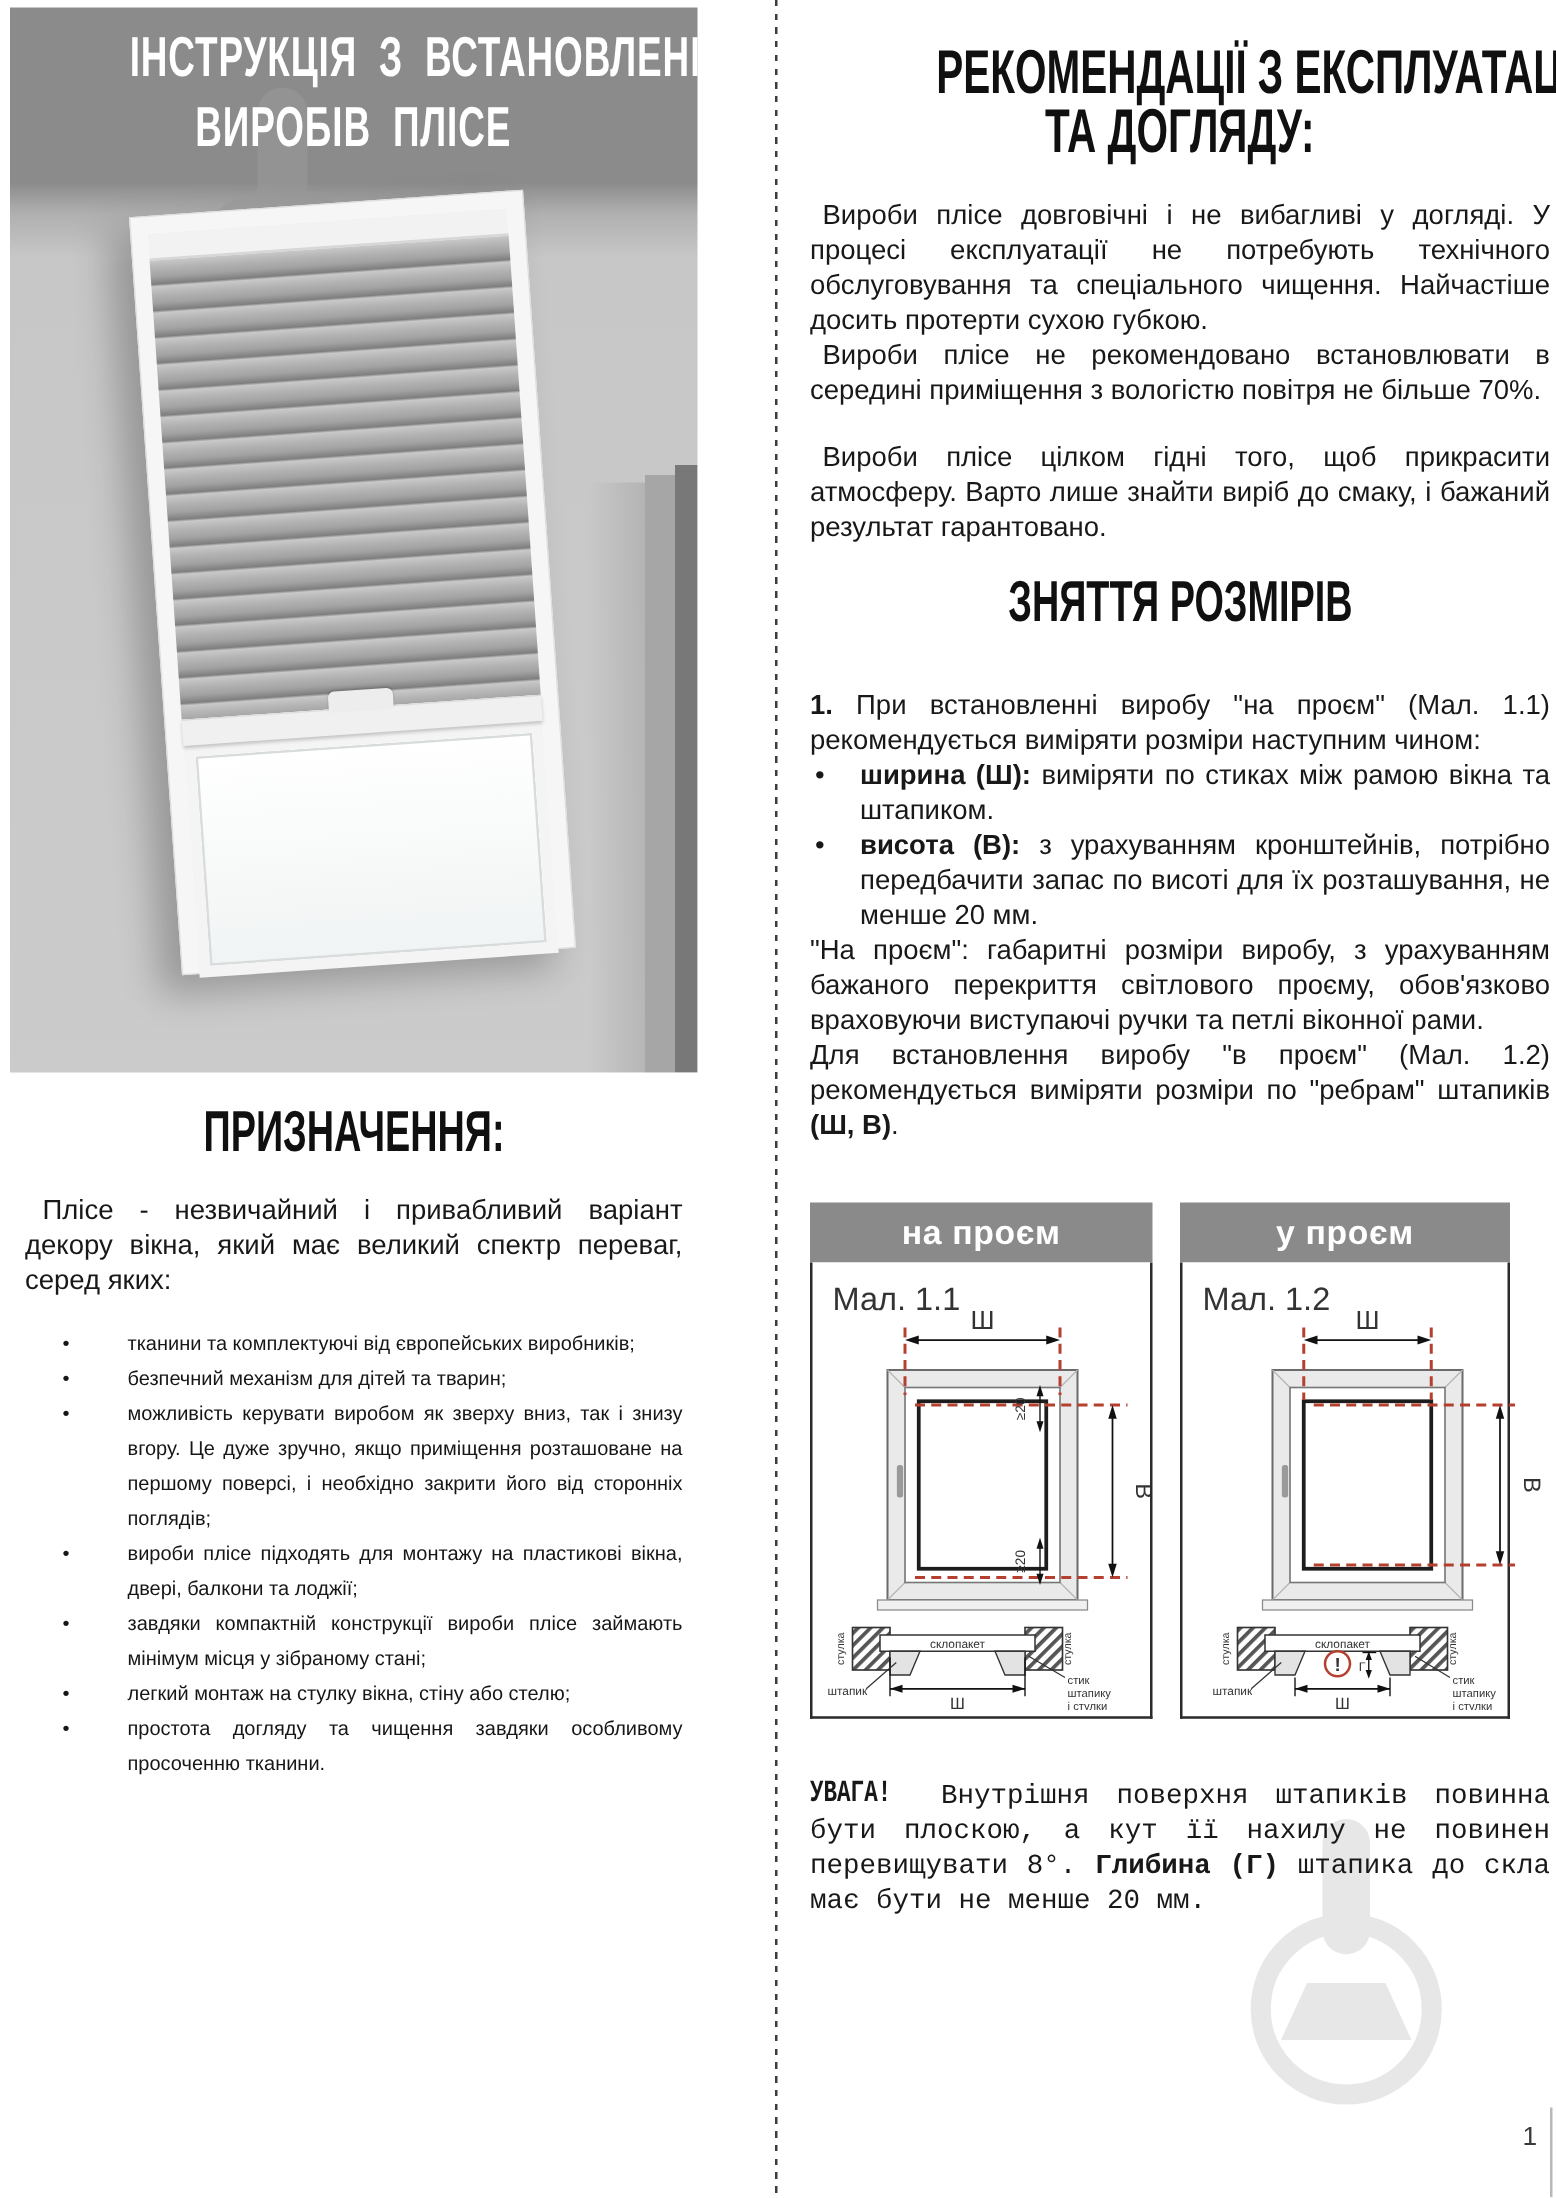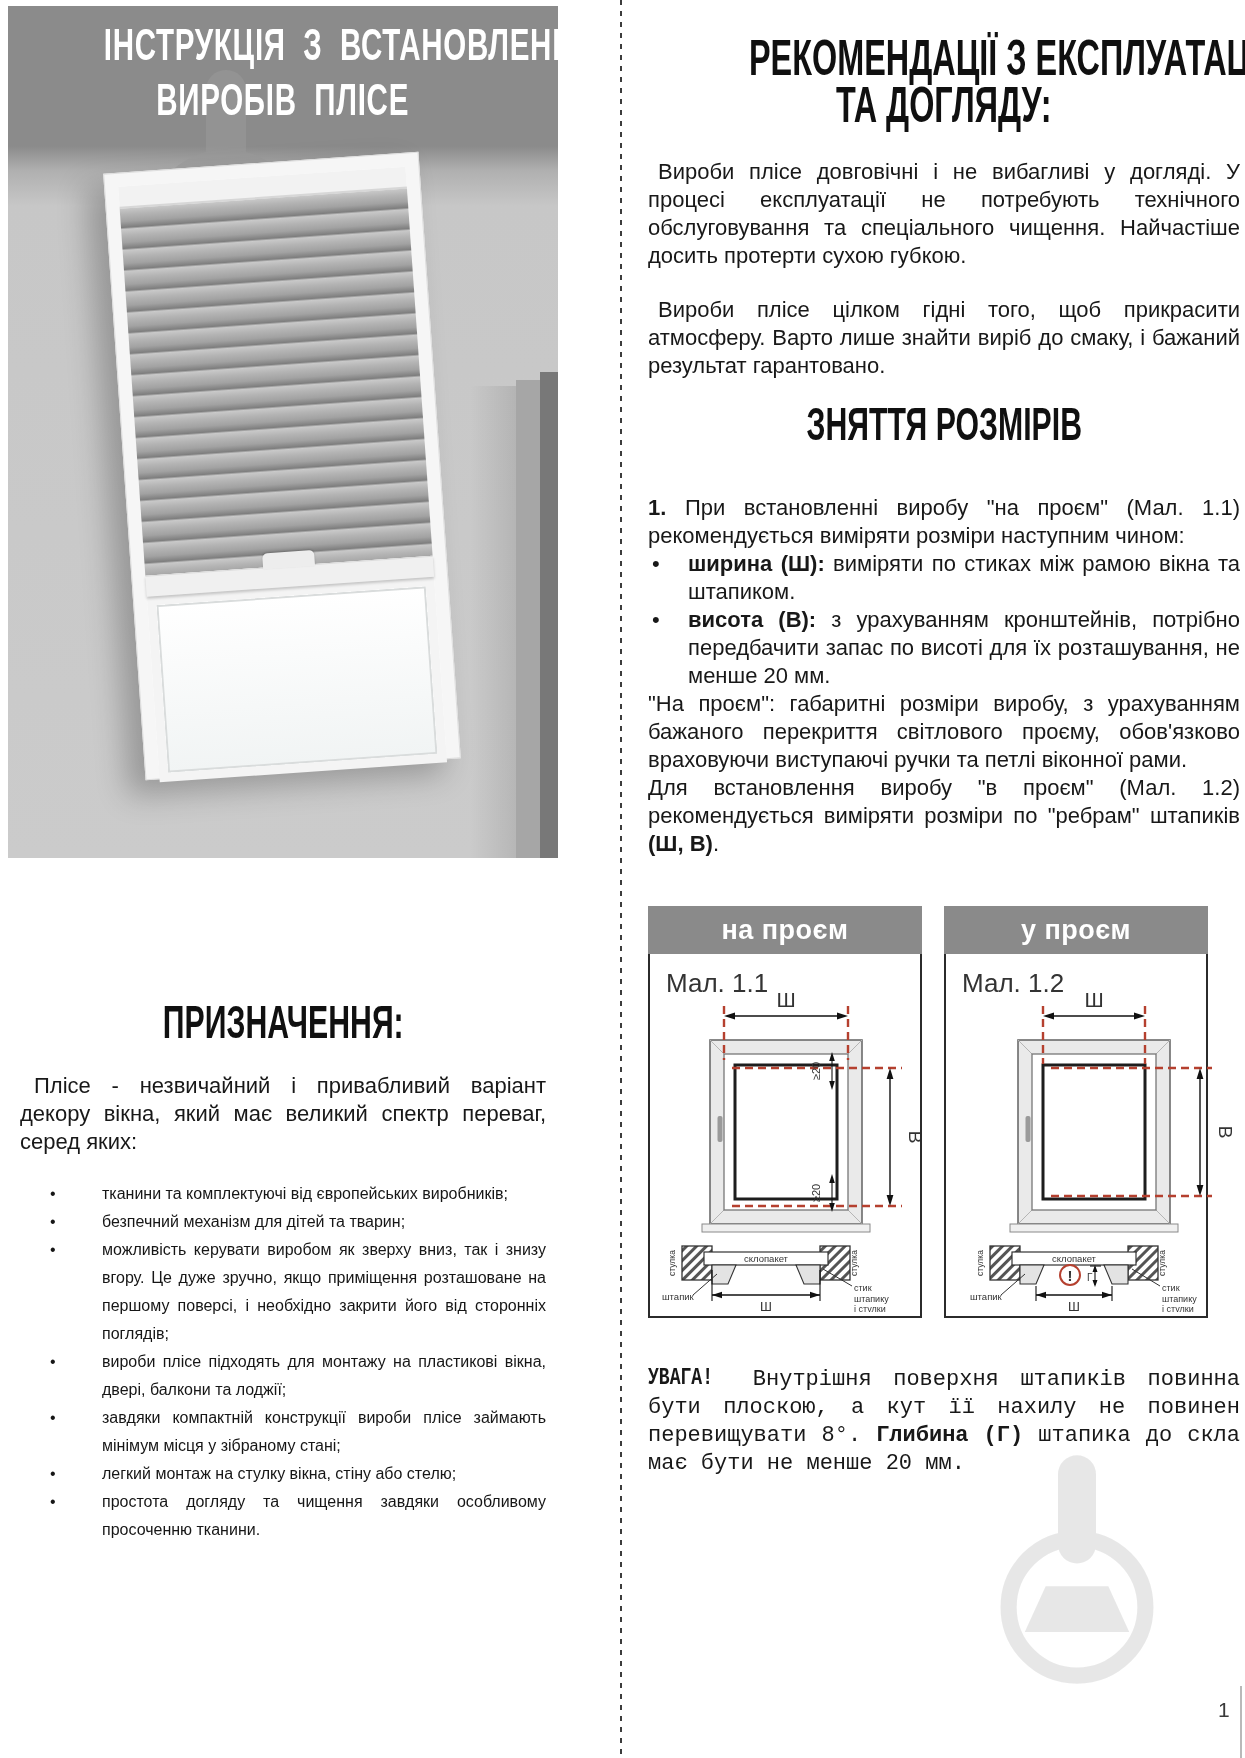--- a/index.html
+++ b/index.html
@@ -30,23 +30,23 @@
   .pleats{height:368px;background:repeating-linear-gradient(to bottom,#c8c8c8 0px,#b4b4b4 6px,#a2a2a2 13px,#7e7e7e 19px,#cbcbcb 21px);}
   .botrail{height:20px;background:#f0f0f0;border-top:1px solid #dcdcdc;position:relative;box-shadow:0 2px 3px rgba(0,0,0,.2);}
   .tab{position:absolute;top:-15px;left:50%;margin-left:-26px;width:52px;height:16px;background:#ededed;
        border-radius:5px 5px 0 0;box-shadow:0 -1px 2px rgba(0,0,0,.18);}
   .glass{height:168px;background:linear-gradient(180deg,#ffffff,#f1f4f4);border:9px solid #f4f4f4;
          box-shadow:inset 0 0 0 2px #d9dcdc;}
 
   
   .body{font-size:22px;line-height:28px;text-align:justify;margin:0;color:#181818;}
   .ind10{text-indent:10px;} .ind14{text-indent:14px;}
-  .leftcol{position:absolute;left:20px;top:987px;width:526px;}
+  .leftcol{position:absolute;left:20px;top:882px;width:526px;}
   .rightcol{position:absolute;left:648px;top:34px;width:592px;}
-  .h-center{text-align:center;margin:13px;}
+  .h-center{text-align:center;margin:0;}
   .h1s{font-size:45px;line-height:47px;color:#101010;}
   .h2s{font-size:42px;line-height:46px;color:#101010;}
   .mt26{margin-top:26px;} .mt30{margin-top:30px;}
   .plist{margin-top:24px;}
   .pli{position:relative;padding-left:82px;text-align:justify;font-size:16px;line-height:28px;}
   .pli::before{content:"\2022";position:absolute;left:30px;top:0;}
   .mbul{position:relative;padding-left:40px;}
   .mbul::before{content:"\2022";position:absolute;left:4px;top:0;}
   .measure-title{margin-top:22px;margin-bottom:46px;}
   .figs{display:flex;gap:22px;margin-top:48px;}
@@ -111,20 +111,21 @@
       <div class="pli"><span>простота догляду та чищення завдяки особливому просоченню тканини.</span></div>
     </div>
   </section>
 
   <section class="rightcol">
     <h1 class="h-center" style="margin:0">
       <div class="hline"><span class="cond h1s">РЕКОМЕНДАЦІЇ З ЕКСПЛУАТАЦІЇ</span></div>
       <div class="hline"><span class="cond h1s">ТА ДОГЛЯДУ:</span></div>
     </h1>
     <p class="body ind10 mt30">Вироби плісе довговічні і не вибагливі у догляді. У процесі експлуатації не потребують технічного обслуговування та спеціального чищення. Найчастіше досить протерти сухою губкою.</p>
+    <p class="body ind10">Вироби плісе не рекомендовано встановлювати в середині приміщення з вологістю повітря не більше 70%.</p>
     <p class="body ind10 mt26">Вироби плісе цілком гідні того, щоб прикрасити атмосферу. Варто лише знайти виріб до смаку, і бажаний результат гарантовано.</p>
 
     <h2 class="h-center measure-title"><span class="cond h2s">ЗНЯТТЯ РОЗМІРІВ</span></h2>
 
     <p class="body"><b>1.</b><span> При встановленні виробу "на проєм" (Мал. 1.1) рекомендується виміряти розміри наступним чином:</span></p>
     <div class="mbul body"><b>ширина (Ш):</b><span> виміряти по стиках між рамою вікна та штапиком.</span></div>
     <div class="mbul body"><b>висота (В):</b><span> з урахуванням кронштейнів, потрібно передбачити запас по висоті для їх розташування, не менше 20 мм.</span></div>
     <p class="body">"На проєм": габаритні розміри виробу, з урахуванням бажаного перекриття світлового проєму, обов'язково враховуючи виступаючі ручки та петлі віконної рами.</p>
     <p class="body"><span>Для встановлення виробу "в проєм" (Мал. 1.2) рекомендується виміряти розміри по "ребрам" штапиків </span><b>(Ш, В)</b><span>.</span></p>
 

